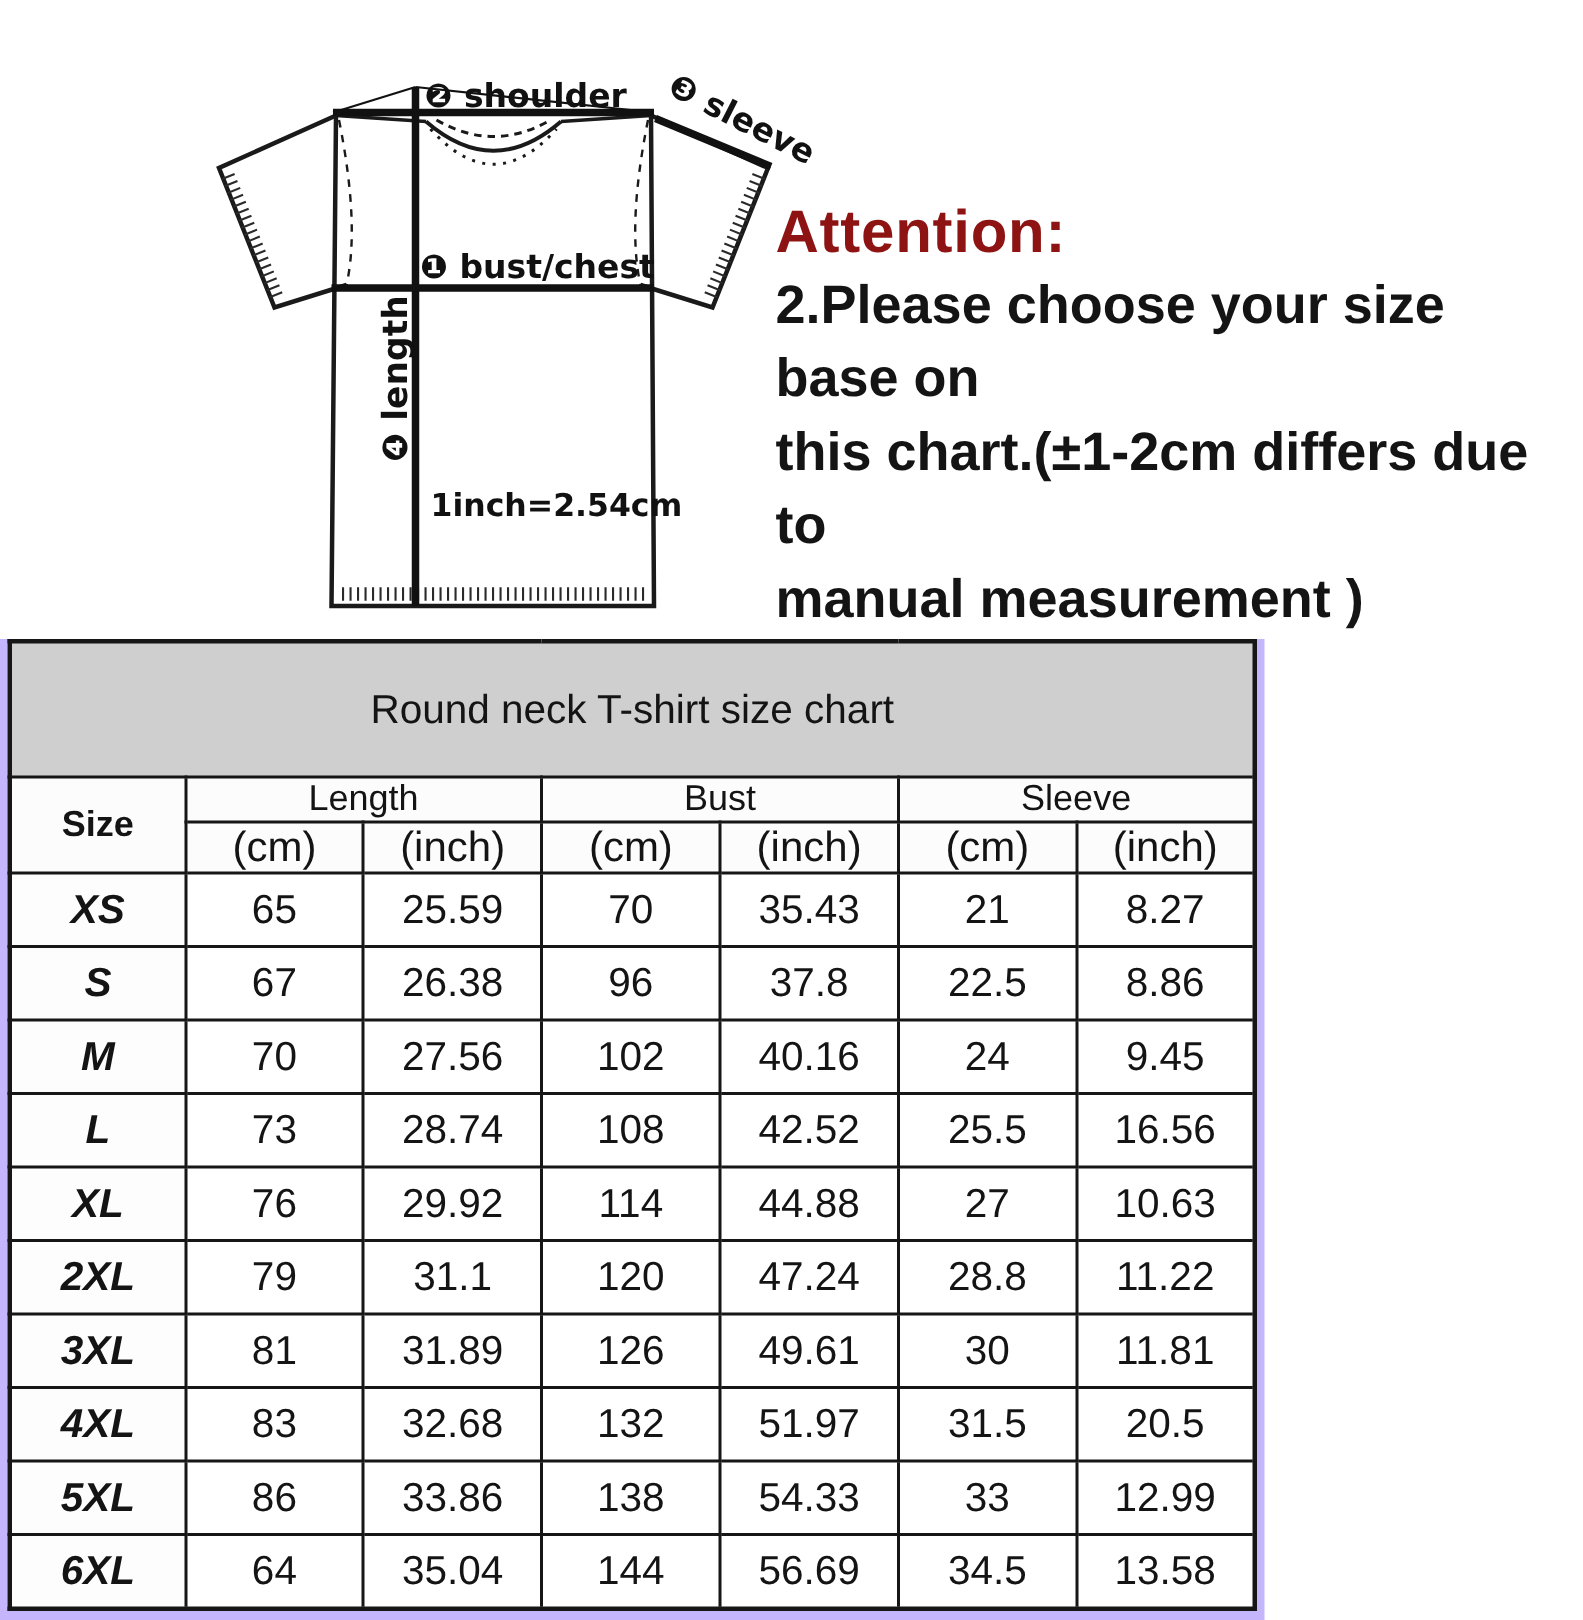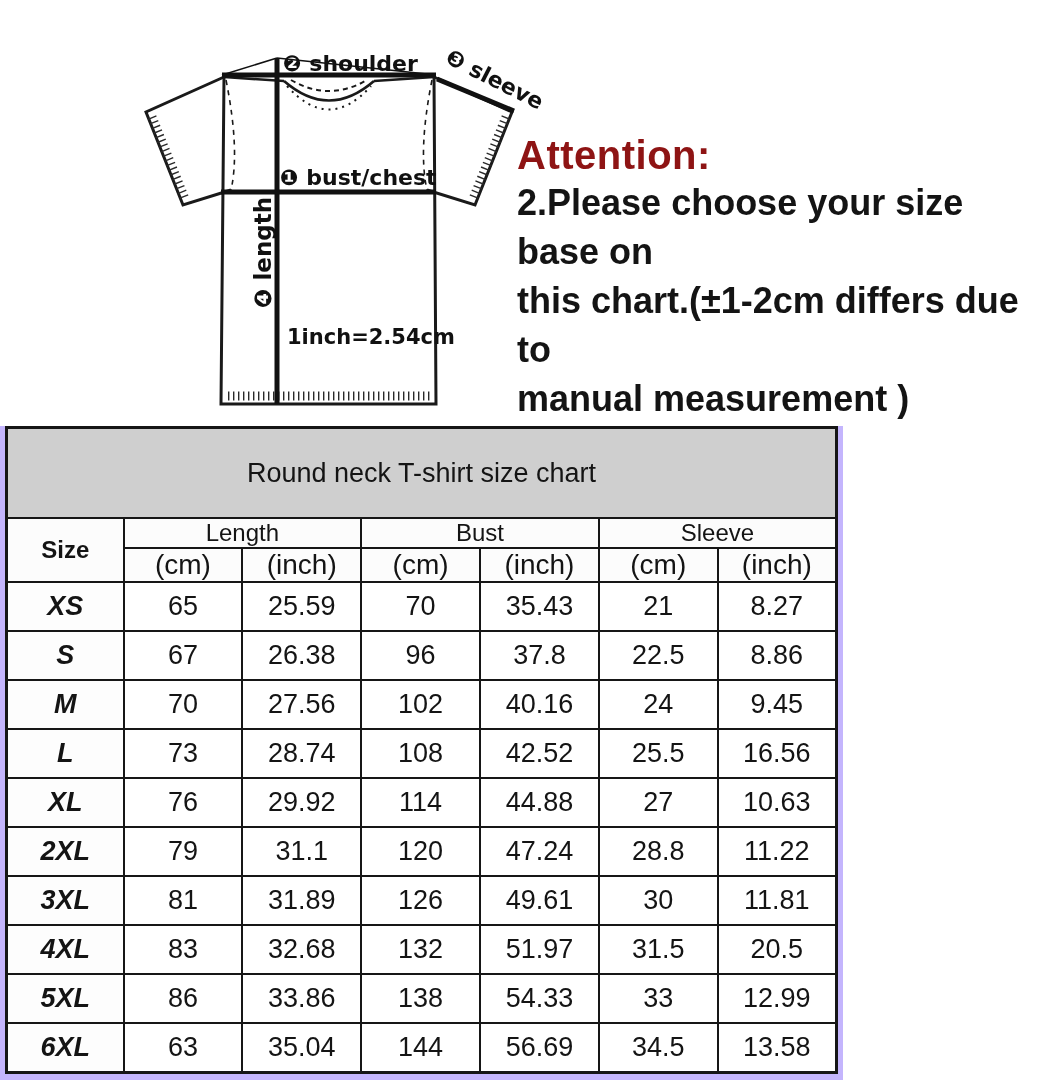--- a/index.html
+++ b/index.html
@@ -203,21 +203,21 @@
         <td class="size-cell">5XL</td>
         <td>86</td>
         <td class="inch">33.86</td>
         <td>138</td>
         <td class="inch">54.33</td>
         <td>33</td>
         <td class="inch">12.99</td>
       </tr>
       <tr class="data-row">
         <td class="size-cell">6XL</td>
-        <td>63</td>
+        <td>64</td>
         <td class="inch">35.04</td>
         <td>144</td>
         <td class="inch">56.69</td>
         <td>34.5</td>
         <td class="inch">13.58</td>
       </tr>
     </tbody>
   </table>
 </div>
 

